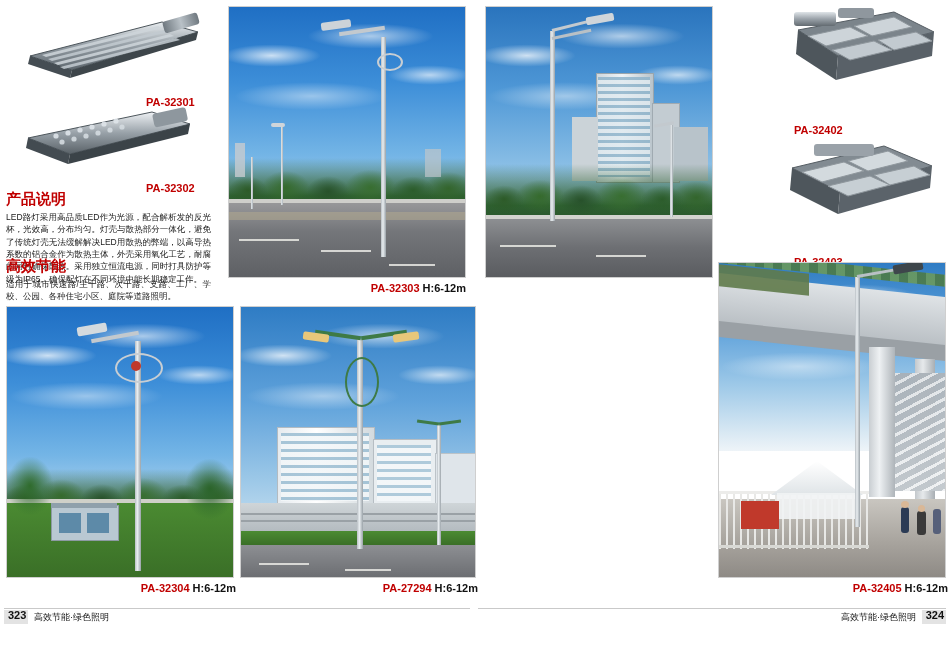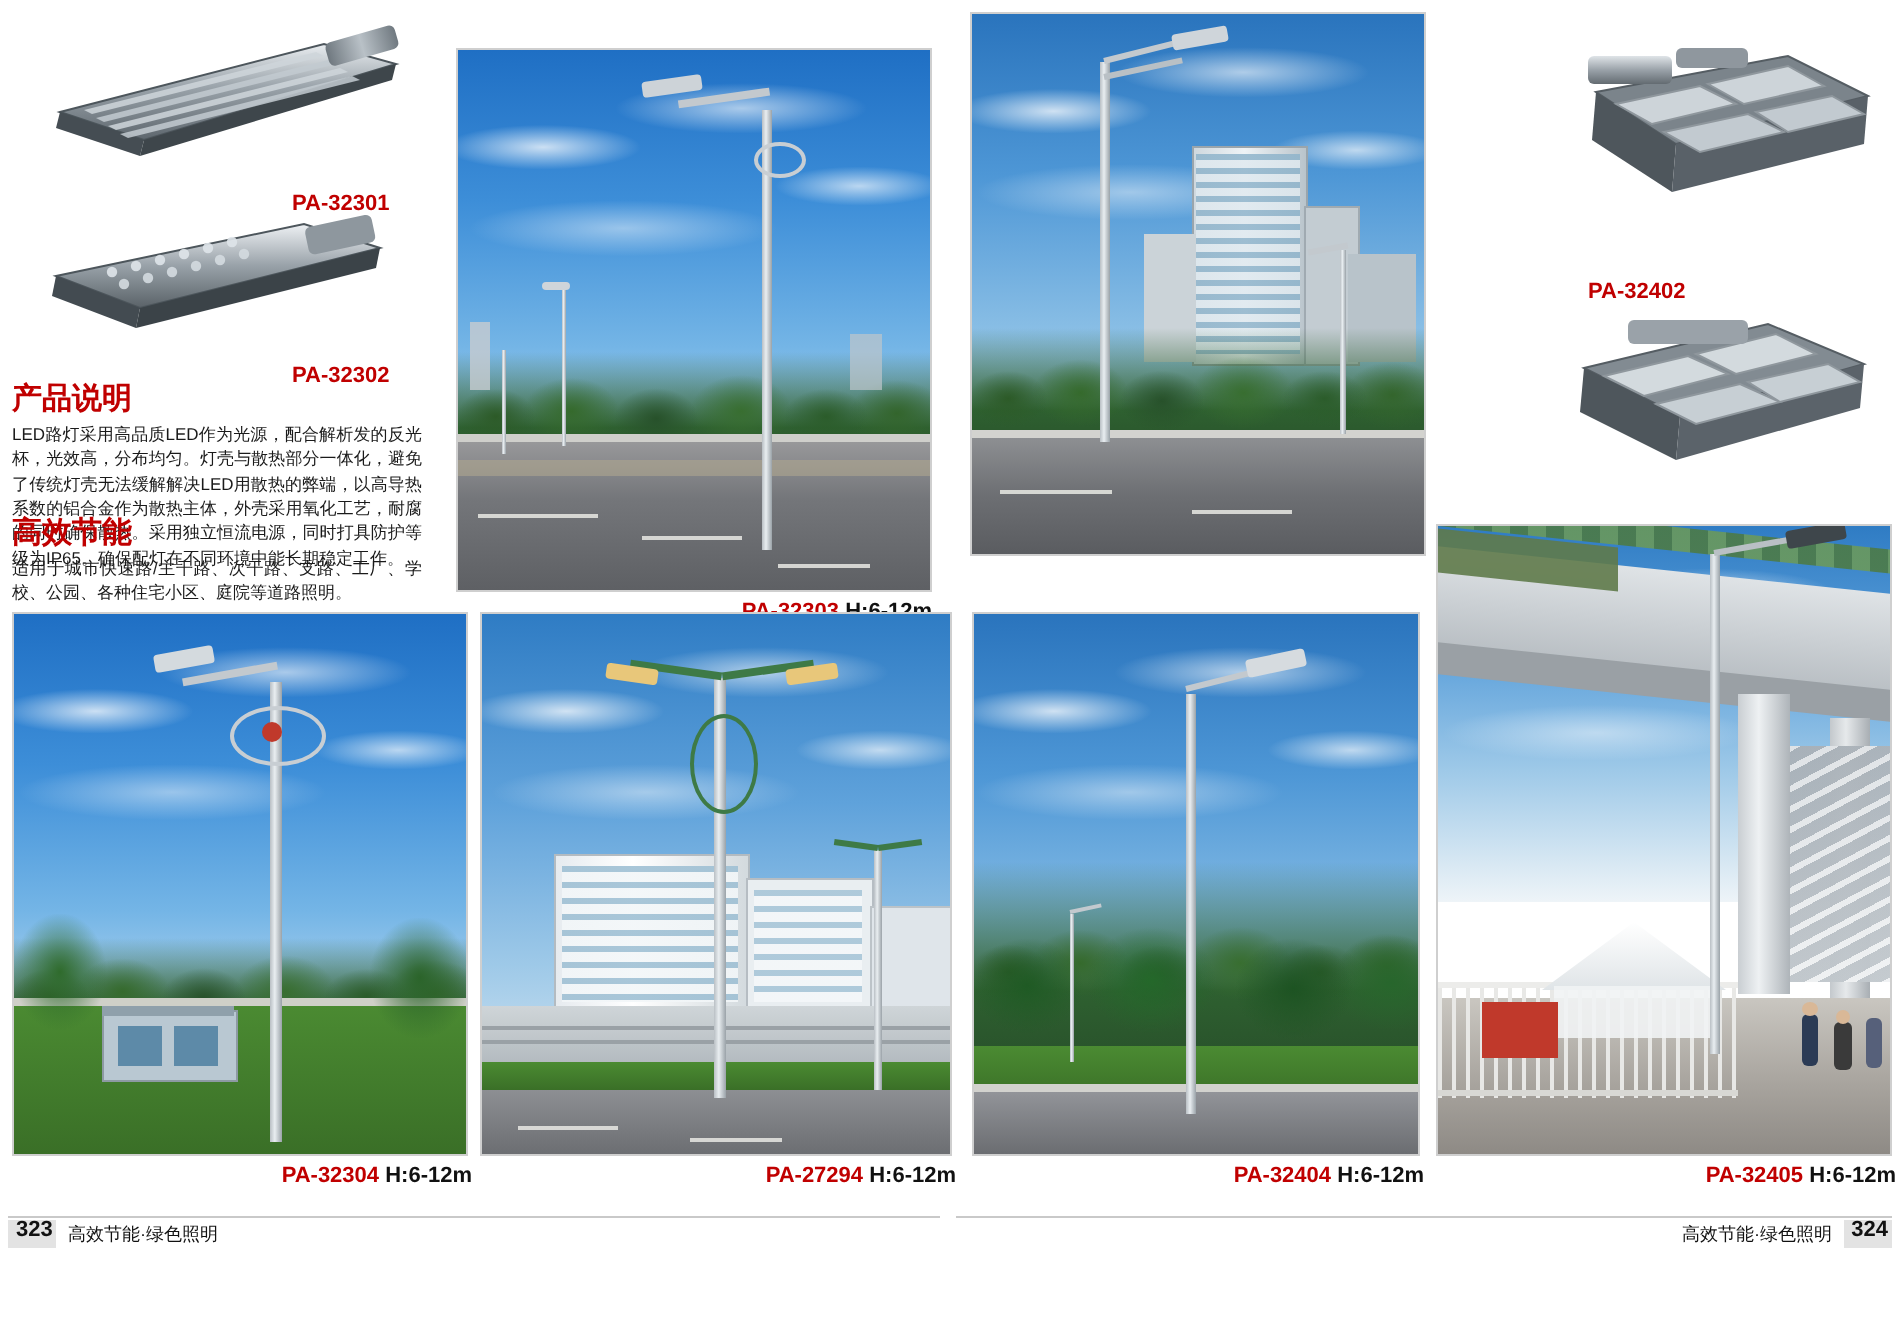--- a/index.html
+++ b/index.html
@@ -121,21 +121,21 @@
 
   <div style="position:absolute;left:6px;top:190px;width:205px;">
     <div class="redhead">产品说明</div>
     <div class="bodytext">LED路灯采用高品质LED作为光源，配合解析发的反光杯，光效高，分布均匀。灯壳与散热部分一体化，避免了传统灯壳无法缓解解决LED用散热的弊端，以高导热系数的铝合金作为散热主体，外壳采用氧化工艺，耐腐的同时确保散热。采用独立恒流电源，同时打具防护等级为IP65。确保配灯在不同环境中能长期稳定工作。</div>
   </div>
   <div style="position:absolute;left:6px;top:257px;width:205px;">
     <div class="redhead">高效节能</div>
     <div class="bodytext">适用于城市快速路/主干路、次干路、支路、工厂、学校、公园、各种住宅小区、庭院等道路照明。</div>
   </div>
 
-  <div class="cell" style="left:228px;top:24px;width:238px;height:300px;">
+  <div class="cell" style="left:228px;top:6px;width:238px;height:300px;">
     <div class="photo" style="width:238px;height:272px;">
       <div class="sky"></div>
         <div class="clouds"></div>
       <div class="treeline" style="top:56%;height:20%;"></div>
       <div style="position:absolute;left:0;right:0;top:72%;bottom:0;background:linear-gradient(#9a9a9c,#74767a 40%,#5e6064);"></div>
       <div style="position:absolute;left:0;right:0;top:71%;height:4px;background:#cfcfcb;"></div>
       <div class="lane" style="left:10px;top:86%;width:60px;"></div>
       <div class="lane" style="left:92px;top:90%;width:50px;"></div>
       <div class="lane" style="left:160px;top:95%;width:46px;"></div>
       <div style="position:absolute;left:0;right:0;top:76%;height:8px;background:#b3a98f;opacity:.55;"></div>
@@ -180,21 +180,21 @@
       <div class="pole" style="left:64px;top:24px;width:5px;height:190px;"></div>
       <div style="position:absolute;left:66px;top:22px;width:44px;height:3px;background:#c3c9ce;transform:rotate(-14deg);transform-origin:left center;"></div>
       <div style="position:absolute;left:66px;top:30px;width:40px;height:3px;background:#b9c0c5;transform:rotate(-12deg);transform-origin:left center;"></div>
       <div class="head" style="left:100px;top:8px;width:28px;height:8px;transform:rotate(-10deg);"></div>
 
       <div class="pole" style="left:184px;top:118px;width:3px;height:92px;"></div>
       <div style="position:absolute;left:168px;top:116px;width:20px;height:3px;background:#c3c9ce;transform:rotate(-10deg);"></div>
     </div>
   </div>
 
-  <div class="cell" style="left:760px;top:20px;width:184px;height:250px;">
+  <div class="cell" style="left:760px;top:4px;width:184px;height:250px;">
     <svg width="170" height="96" viewBox="0 0 170 96" style="position:absolute;left:14px;top:2px;">
       <defs>
         <linearGradient id="m1" x1="0" y1="0" x2="0" y2="1">
           <stop offset="0" stop-color="#dfe4e8"></stop>
             <stop offset="0.5" stop-color="#9aa2a9"></stop>
             <stop offset="1" stop-color="#636b71"></stop>
         </linearGradient>
       </defs>
       <path d="M24 24 L120 6 L160 26 L64 50 Z" fill="#7b848b" stroke="#555d63"></path>
       <path d="M24 24 L64 50 L62 74 L22 48 Z" fill="#4e565c"></path>
@@ -284,47 +284,20 @@
       <div class="pole" style="left:196px;top:118px;width:4px;height:120px;"></div>
       <div style="position:absolute;left:176px;top:114px;width:22px;height:3px;background:#3e7a46;transform:rotate(8deg);"></div>
       <div style="position:absolute;left:198px;top:114px;width:22px;height:3px;background:#3e7a46;transform:rotate(-8deg);"></div>
     </div>
     <div class="cap">
       <span>PA-27294</span>
       <span class="h">H:6-12m</span>
     </div>
   </div>
 
-  <div class="cell" style="left:486px;top:306px;width:226px;height:300px;">
-    <div class="photo" style="width:224px;height:272px;">
-      <div class="sky sky2"></div>
-        <div class="clouds"></div>
-      <div class="treeline" style="top:46%;height:34%;"></div>
-      <div style="position:absolute;left:0;right:0;top:56%;height:26%;
-        background:
-          radial-gradient(ellipse 40px 34px at 12% 50%,#1f5a24,rgba(31,90,36,0) 70%),
-          radial-gradient(ellipse 46px 38px at 40% 46%,#24682a,rgba(36,104,42,0) 70%),
-          radial-gradient(ellipse 42px 36px at 72% 52%,#1d5322,rgba(29,83,34,0) 70%),
-          radial-gradient(ellipse 44px 34px at 94% 48%,#27662c,rgba(39,102,44,0) 70%);"></div>
-      <div class="grass" style="top:80%;height:10%;"></div>
-      <div style="position:absolute;left:0;right:0;top:88%;bottom:0;background:linear-gradient(#93959a,#6b6d71);"></div>
-      <div style="position:absolute;left:0;right:0;top:87%;height:4px;background:#d2d2ce;"></div>
-
-      <div class="pole" style="left:106px;top:40px;width:5px;height:210px;"></div>
-      <div style="position:absolute;left:106px;top:36px;width:40px;height:3px;background:#c3c9ce;transform:rotate(-14deg);transform-origin:left center;"></div>
-      <div class="head" style="left:136px;top:20px;width:30px;height:9px;transform:rotate(-12deg);background:#d6dbdf;"></div>
-
-      <div class="pole" style="left:48px;top:150px;width:2px;height:74px;"></div>
-      <div style="position:absolute;left:48px;top:148px;width:16px;height:2px;background:#c3c9ce;transform:rotate(-12deg);transform-origin:left center;"></div>
-    </div>
-    <div class="cap">
-      <span>PA-32404</span>
-      <span class="h">H:6-12m</span>
-    </div>
-  </div>
 
   <div class="cell" style="left:698px;top:262px;width:230px;height:344px;padding-left:20px;">
     <div class="photo" style="width:228px;height:316px;">
       <div class="sky sky3" style="bottom:40%;"></div>
         <div class="clouds"></div>
 
       <div style="position:absolute;left:0;right:0;top:22px;height:54px;background:linear-gradient(#dfe3e6,#b6bcc1);transform:skewY(6deg);"></div>
       <div style="position:absolute;left:0;right:0;top:70px;height:16px;background:#9aa0a5;transform:skewY(6deg);"></div>
       <div style="position:absolute;left:0;top:6px;width:90px;height:22px;background:#5f7a4a;opacity:.9;transform:skewY(6deg);"></div>
       <div style="position:absolute;left:0;top:0px;width:228px;height:12px;

